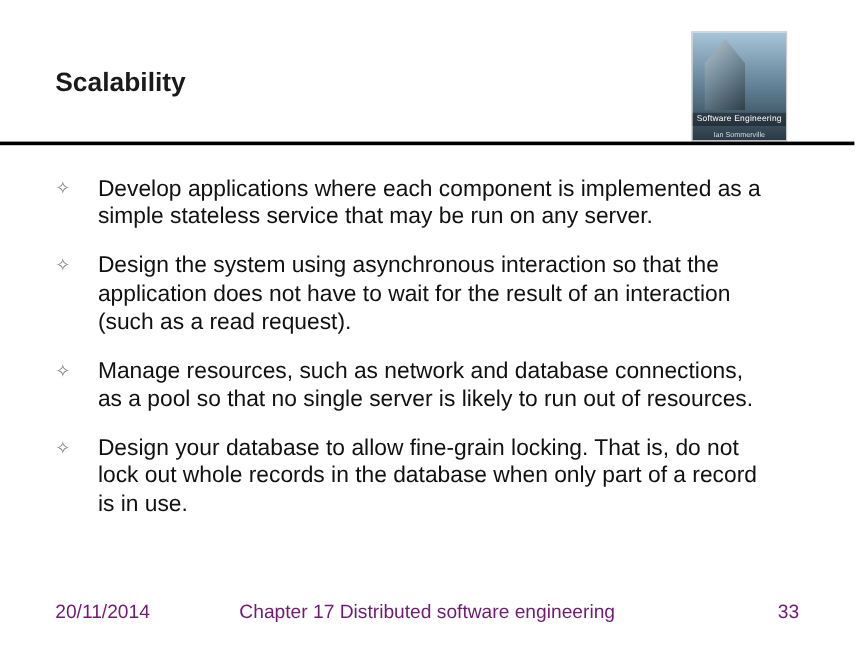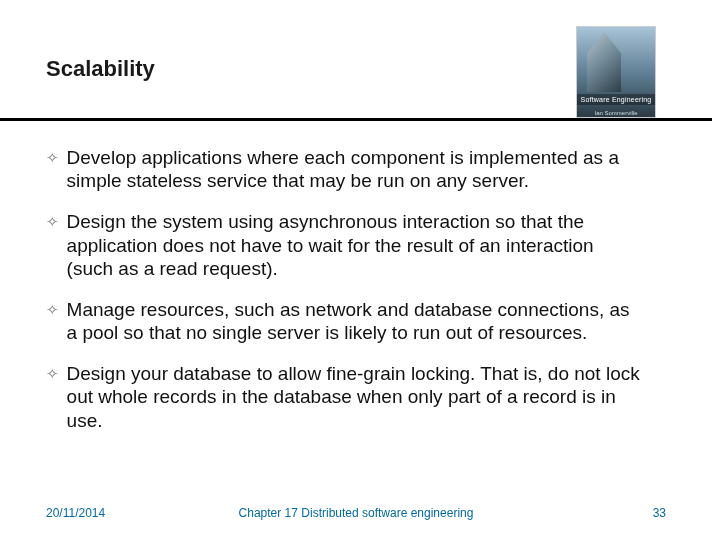--- a/index.html
+++ b/index.html
@@ -86,29 +86,30 @@
     flex: 0 0 auto;
     font-size: 15px;
     color: #808080;
     margin-right: 8px;
     margin-top: 3px;
     font-family: "Segoe UI Symbol", Arial, sans-serif;
   }
   .bullet .text {
     flex: 1 1 auto;
     padding-right: 4px;
+    margin-left: 15px;
   }
   .footer {
     position: absolute;
     left: 46px; right: 46px; bottom: 20px;
     display: flex;
     justify-content: space-between;
     align-items: center;
-    font-size: 12px;
-    color: #0369a1;
+    font-size: 16px;
+    color: #701a75;
   }
   .footer .center {
     position: absolute;
     left: 0; right: 0;
     text-align: center;
   }
   .footer .left { z-index: 1; }
   .footer .right { z-index: 1; }
 </style>
 </head>

